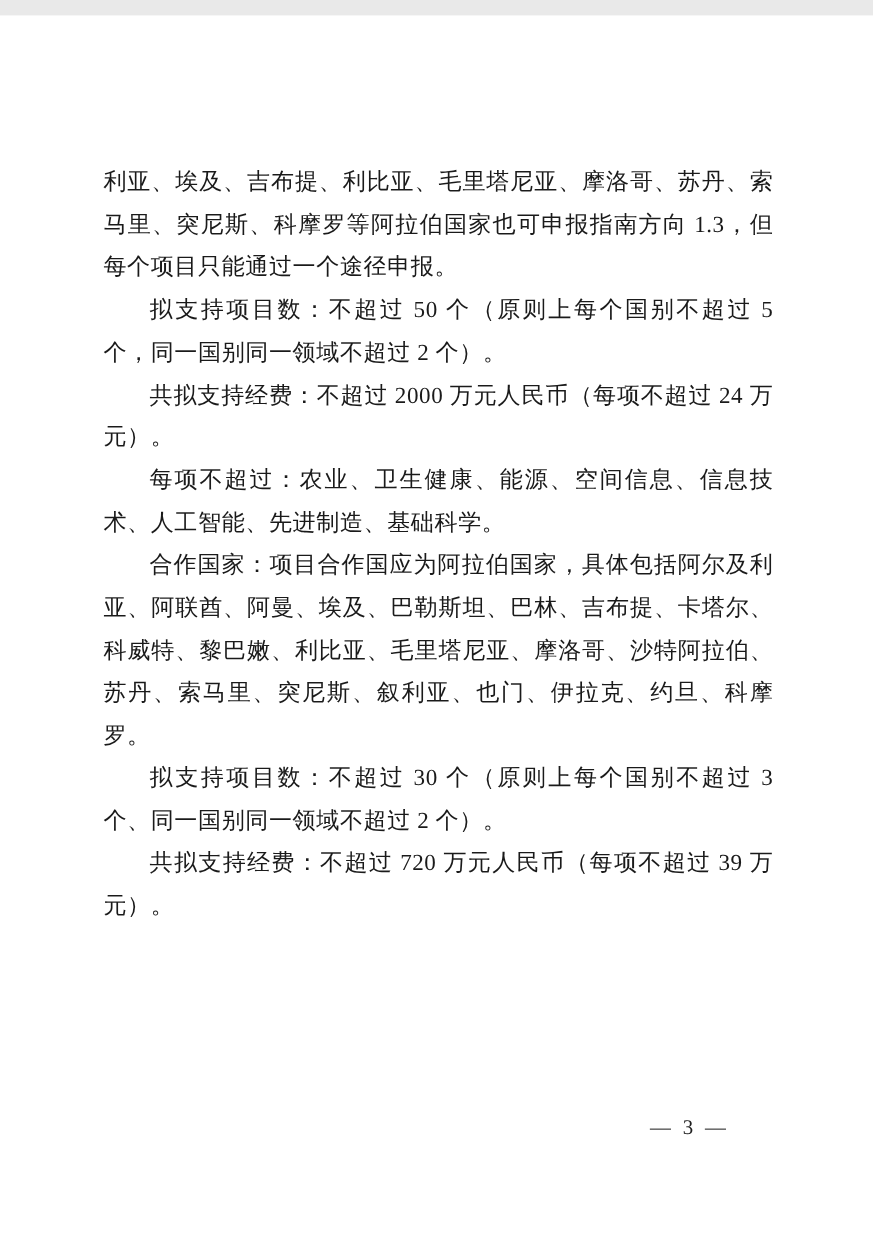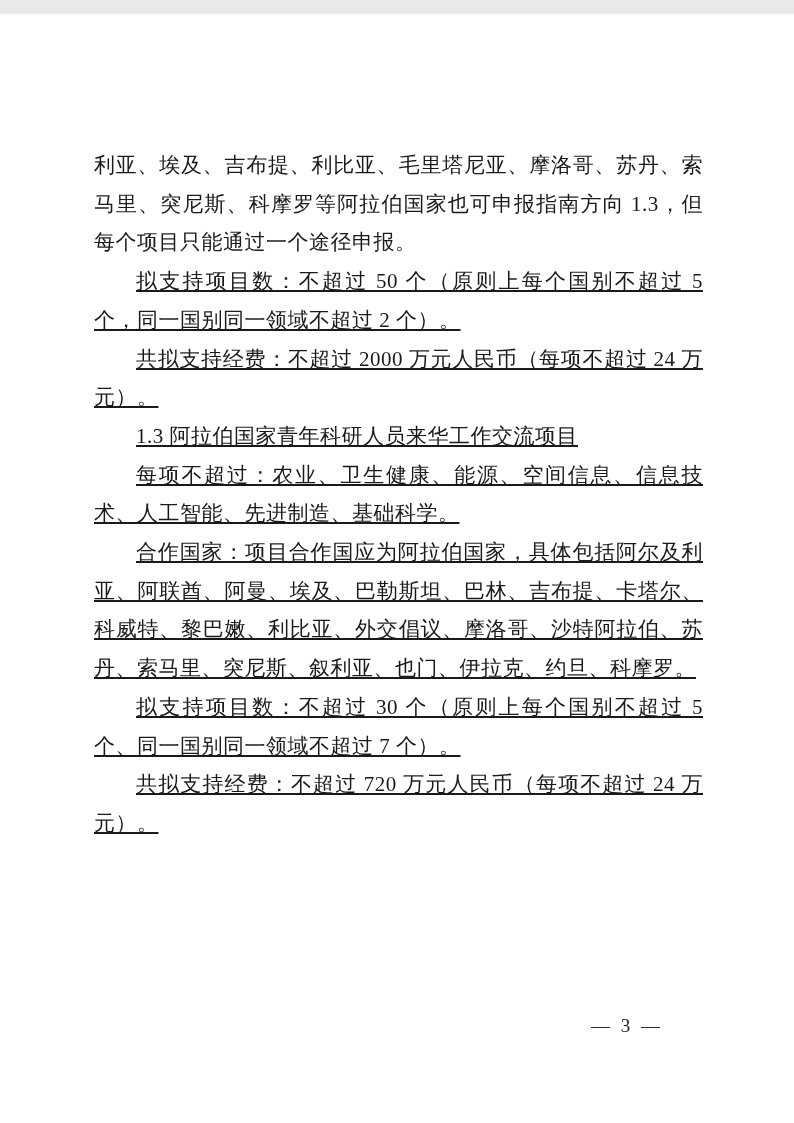--- a/index.html
+++ b/index.html
@@ -21,42 +21,41 @@
     width: 609px;
   }
   .para {
     font-size: 21px;
     line-height: 38.7px;
     letter-spacing: 0.5px;
     text-align: justify;
     text-justify: inter-character;
     word-break: break-all;
   }
-  .para.indent { text-indent: 2em; text-decoration: underline; }
+  .para.indent { text-indent: 2em; }
   .page-footer {
     position: absolute;
     top: 1001px;
     right: 131px;
     font-size: 19px;
     letter-spacing: 3px;
     color: #1f1f1f;
     white-space: pre;
   }
 </style>
 </head>
 <body>
 
 <div class="page">
 
   <div class="text-block">
     <p class="para">利亚、埃及、吉布提、利比亚、毛里塔尼亚、摩洛哥、苏丹、索马里、突尼斯、科摩罗等阿拉伯国家也可申报指南方向 1.3，但每个项目只能通过一个途径申报。</p>
     <p class="para indent">拟支持项目数：不超过 50 个（原则上每个国别不超过 5 个，同一国别同一领域不超过 2 个）。</p>
     <p class="para indent">共拟支持经费：不超过 2000 万元人民币（每项不超过 24 万元）。</p>
-    <p class="para indent">1.3 阿拉伯国家青年科研人员来华工作交流项目</p>
     <p class="para indent">每项不超过：农业、卫生健康、能源、空间信息、信息技术、人工智能、先进制造、基础科学。</p>
-    <p class="para indent">合作国家：项目合作国应为阿拉伯国家，具体包括阿尔及利亚、阿联酋、阿曼、埃及、巴勒斯坦、巴林、吉布提、卡塔尔、科威特、黎巴嫩、利比亚、外交倡议、摩洛哥、沙特阿拉伯、苏丹、索马里、突尼斯、叙利亚、也门、伊拉克、约旦、科摩罗。</p>
-    <p class="para indent">拟支持项目数：不超过 30 个（原则上每个国别不超过 5 个、同一国别同一领域不超过 7 个）。</p>
-    <p class="para indent">共拟支持经费：不超过 720 万元人民币（每项不超过 24 万元）。</p>
+    <p class="para indent">合作国家：项目合作国应为阿拉伯国家，具体包括阿尔及利亚、阿联酋、阿曼、埃及、巴勒斯坦、巴林、吉布提、卡塔尔、科威特、黎巴嫩、利比亚、毛里塔尼亚、摩洛哥、沙特阿拉伯、苏丹、索马里、突尼斯、叙利亚、也门、伊拉克、约旦、科摩罗。</p>
+    <p class="para indent">拟支持项目数：不超过 30 个（原则上每个国别不超过 3 个、同一国别同一领域不超过 2 个）。</p>
+    <p class="para indent">共拟支持经费：不超过 720 万元人民币（每项不超过 39 万元）。</p>
   </div>
 
   <div class="page-footer">— 3 —</div>
 
 </div>
 
 </body></html>

